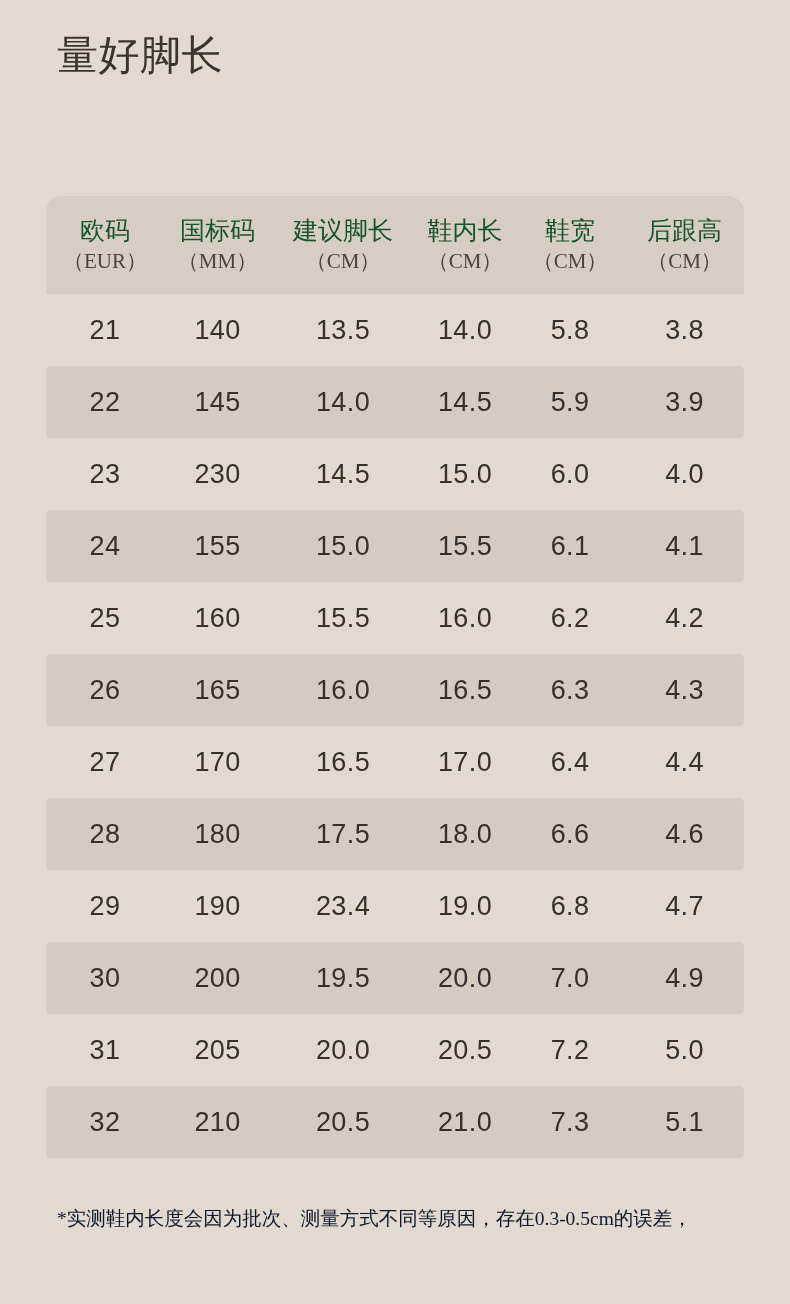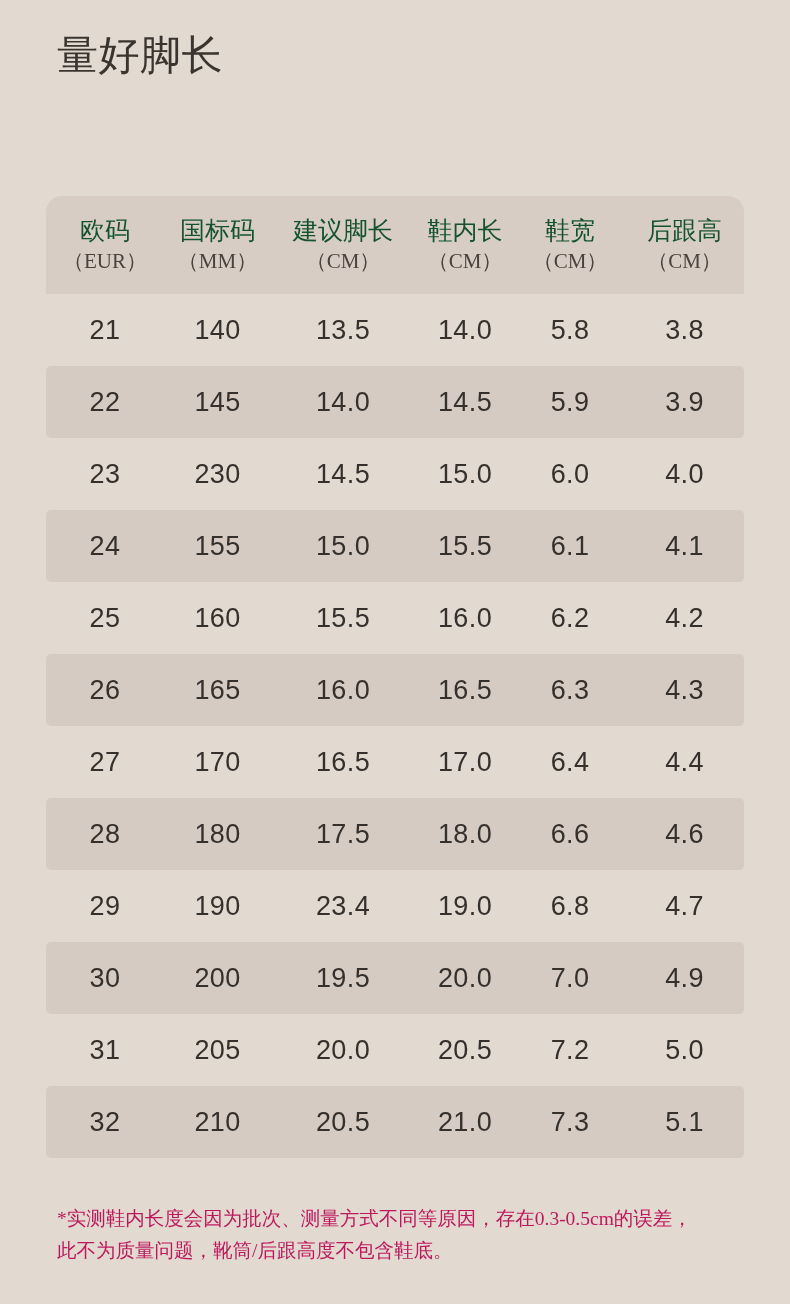--- a/index.html
+++ b/index.html
@@ -107,21 +107,21 @@
 
   
   .footnote {
     position: absolute;
     left: 57px;
     top: 1203px;
     width: 700px;
     font-family: "Liberation Serif", "DejaVu Serif", serif;
     font-size: 19.5px;
     line-height: 32px;
-    color: #be185d;
+    color: #0f172a;
   }
   .footnote-line { white-space: nowrap; }
 </style>
 </head>
 <body>
 
 <div class="page">
 
   <div class="title-block">
     <div class="title-line">量好脚长</div>
@@ -249,16 +249,15 @@
           <div class="cell c2 data-cell">20.5</div>
           <div class="cell c3 data-cell">21.0</div>
           <div class="cell c4 data-cell">7.3</div>
           <div class="cell c5 data-cell">5.1</div>
         </div>
       </div>
   </div>
 
   <div class="footnote">
     <div class="footnote-line">*实测鞋内长度会因为批次、测量方式不同等原因，存在0.3-0.5cm的误差，</div>
-    <div class="footnote-line">此不为质量问题，靴筒/后跟高度不包含鞋底。</div>
   </div>
 
 </div>
 
 </body></html>

